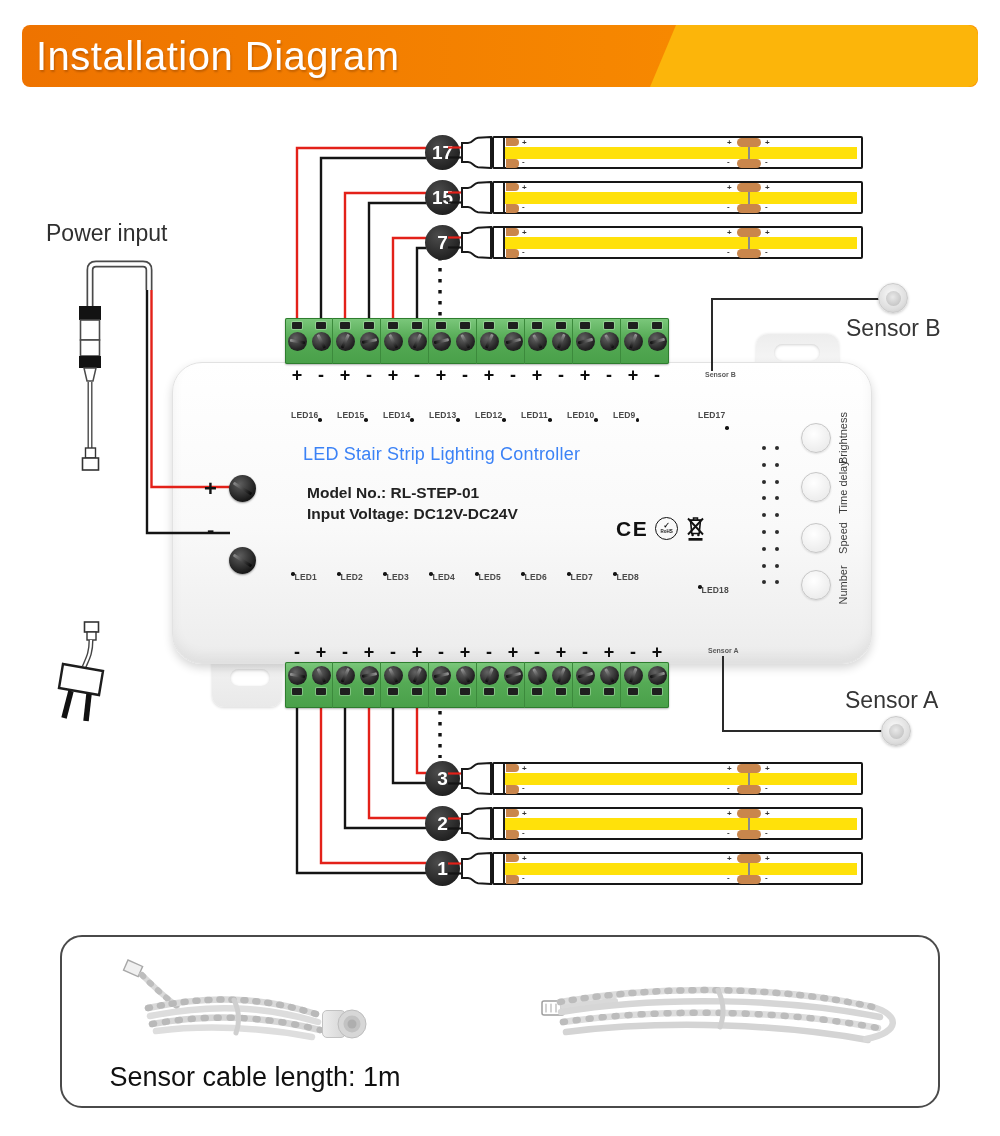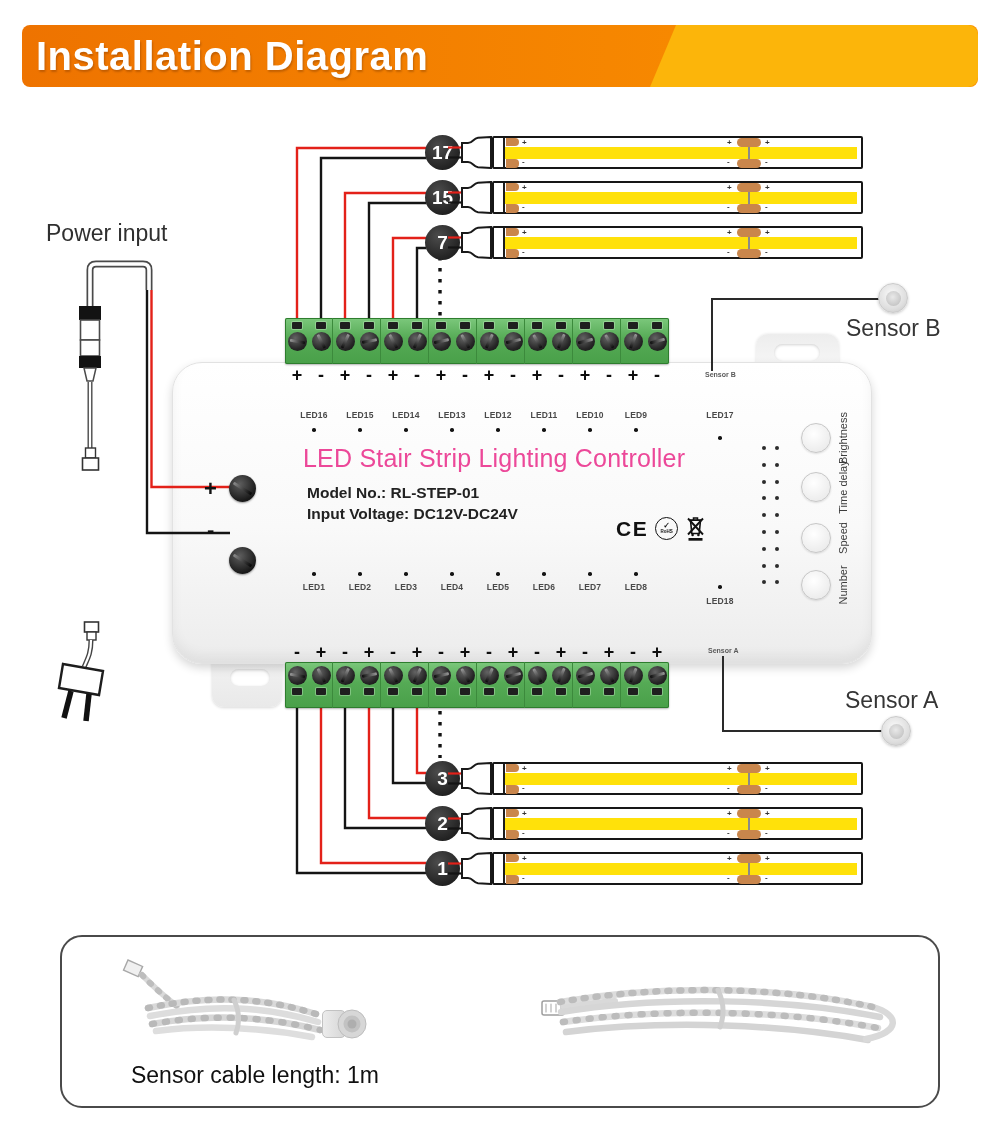--- a/index.html
+++ b/index.html
@@ -6,21 +6,21 @@
   html,body { width:1000px; height:1136px; background:#fff; font-family:"Liberation Sans", sans-serif; }
   .stage { position:relative; width:1000px; height:1136px; overflow:hidden; background:#fff; }
   .abs { position:absolute; }
 
   
   .banner-orange { left:22px; top:25px; width:956px; height:62px; border-radius:8px;
     background:linear-gradient(90deg, var(--orange1,#ee7300), var(--orange2,#fb9200));
     display:flex; align-items:center; }
   .banner-gold { left:650px; top:25px; width:328px; height:62px; background:var(--gold,#fcb50a);
     border-radius:0 10px 10px 0; clip-path:polygon(26px 0, 100% 0, 100% 100%, 0 100%); }
-  .banner-title { padding-left:14px; font-size:40px; font-weight:bold; color:#fff;
+  .banner-title { padding-left:14px; font-size:40px; font-weight:normal; color:#fff;
     letter-spacing:0.5px; text-shadow:1px 2px 2px rgba(60,20,0,.25); white-space:nowrap; }
 
   
   .wiring { left:0; top:0; width:1000px; height:1136px; pointer-events:none; }
 
   
   .power-label { left:46px; top:220px; font-size:23px; color:#2f2f2f; }
   .driver-box { left:46px; top:477px; width:92px; height:146px; border:2.5px solid #1f1f1f;
     border-radius:14px; background:#fff; }
   .driver-inner { position:absolute; left:6px; top:6px; right:6px; bottom:6px;
@@ -60,31 +60,31 @@
     transform:rotate(var(--rot,45deg)); }
 
   .pol-row { width:384px; height:20px; display:flex; }
   .pol-top { left:285px; top:365px; }
   .pol-bottom { left:285px; top:642px; }
   .pol { width:24px; text-align:center; font-weight:bold; font-size:18px; color:#0e0e0e; line-height:20px; }
 
   .led-row { width:368px; display:flex; }
   .led-row-top { left:291px; top:410px; }
   .led-row-bottom { left:291px; top:572px; }
-  .led-cell { width:46px; display:flex; flex-direction:column; align-items:center; }
+  .led-cell { width:46px; display:flex; flex-direction:row; align-items:flex-start; }
   .led-label { font-size:8.5px; font-weight:bold; color:#4a4a4a; letter-spacing:0.2px; }
   .led-dot { width:3.5px; height:3.5px; border-radius:50%; background:#141414; }
   .led-row-top .led-dot { margin-top:8px; }
   .led-row-bottom .led-dot { margin-bottom:6px; }
   .led-extra-top { left:698px; top:410px; width:44px; }
   .led-extra-top .led-dot { margin-top:16px; }
   .led-extra-bottom { left:698px; top:585px; width:44px; }
   .led-extra-bottom .led-dot { margin-bottom:7px; }
 
-  .ctl-title { left:303px; top:444px; font-size:25px; color:#ec4899; letter-spacing:0.2px; white-space:nowrap; }
+  .ctl-title { left:303px; top:444px; font-size:18px; color:#3b82f6; letter-spacing:0.2px; white-space:nowrap; }
   .spec { left:307px; top:482px; font-size:15.5px; font-weight:bold; color:#222; line-height:21px; white-space:pre; }
 
   .cert { left:616px; top:515px; display:flex; align-items:center; gap:7px; }
   .ce-mark { font-size:21px; font-weight:bold; color:#111; letter-spacing:1.5px; }
   .rohs-mark { width:23px; height:23px; border:1.8px solid #111; border-radius:50%;
     display:flex; flex-direction:column; align-items:center; justify-content:center; line-height:1; }
   .rohs-check { font-size:8px; color:#111; font-weight:bold; }
   .rohs-text { font-size:4.5px; color:#111; font-weight:bold; }
 
   .in-screw { width:27px; height:27px; border-radius:50%;
@@ -139,21 +139,21 @@
   .s-pad-mt { left:243px; top:-0.5px; width:24px; height:9px; border-radius:5px; }
   .s-pad-mb { left:243px; bottom:-0.5px; width:24px; height:9px; border-radius:5px; }
   .s-mid { position:absolute; left:254px; top:0; bottom:0; width:1.6px; background:#8a8a8a; }
   .s-sign { position:absolute; font-size:8px; font-weight:bold; color:#333; line-height:8px; }
   .sg-tl { left:28px; top:1px; } .sg-bl { left:28px; bottom:1px; }
   .sg-mtl { left:233px; top:1px; } .sg-mtr { left:271px; top:1px; }
   .sg-mbl { left:233px; bottom:1px; } .sg-mbr { left:271px; bottom:1px; }
 
   
   .footer-box { left:60px; top:935px; width:880px; height:173px; border:2px solid #4a4a4a; border-radius:22px; }
-  .footer-label { font-size:23px; color:#101010; text-align:center; }
+  .footer-label { font-size:27px; color:#101010; text-align:center; }
   .footer-left { left:100px; top:1062px; width:310px; }
   .footer-right { left:585px; top:1068px; width:340px; }
   .sensor-head-body { left:322px; top:1010px; width:24px; height:28px; border-radius:5px;
     background:linear-gradient(90deg,#ececec,#d6d6d6); border:1px solid #c2c2c2; }
 </style>
 </head>
 <body>
 
 <div class="stage">
 

